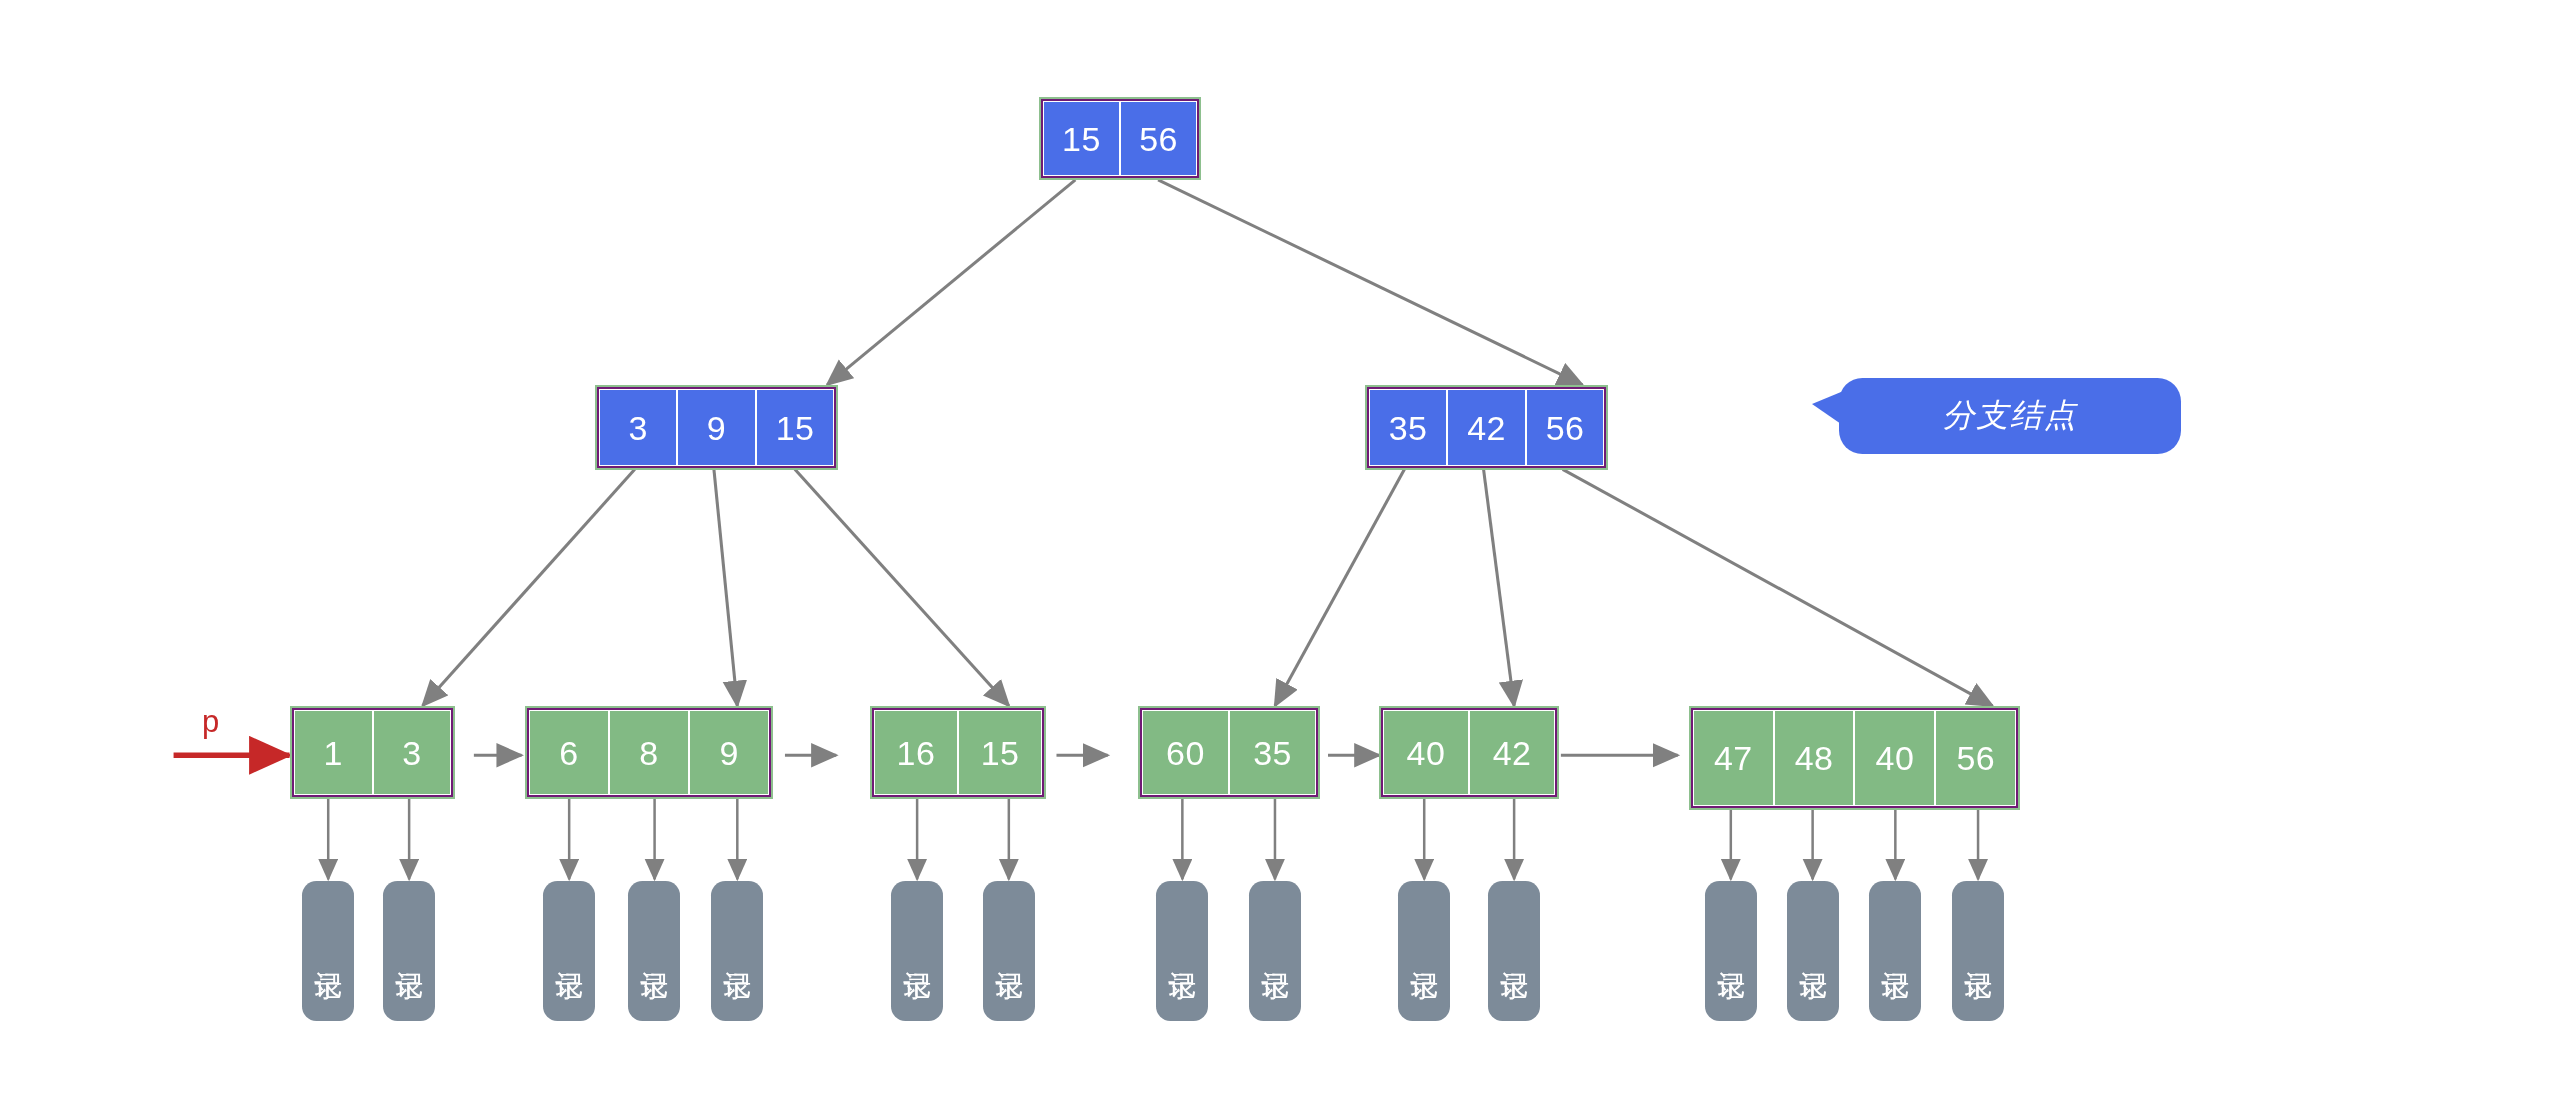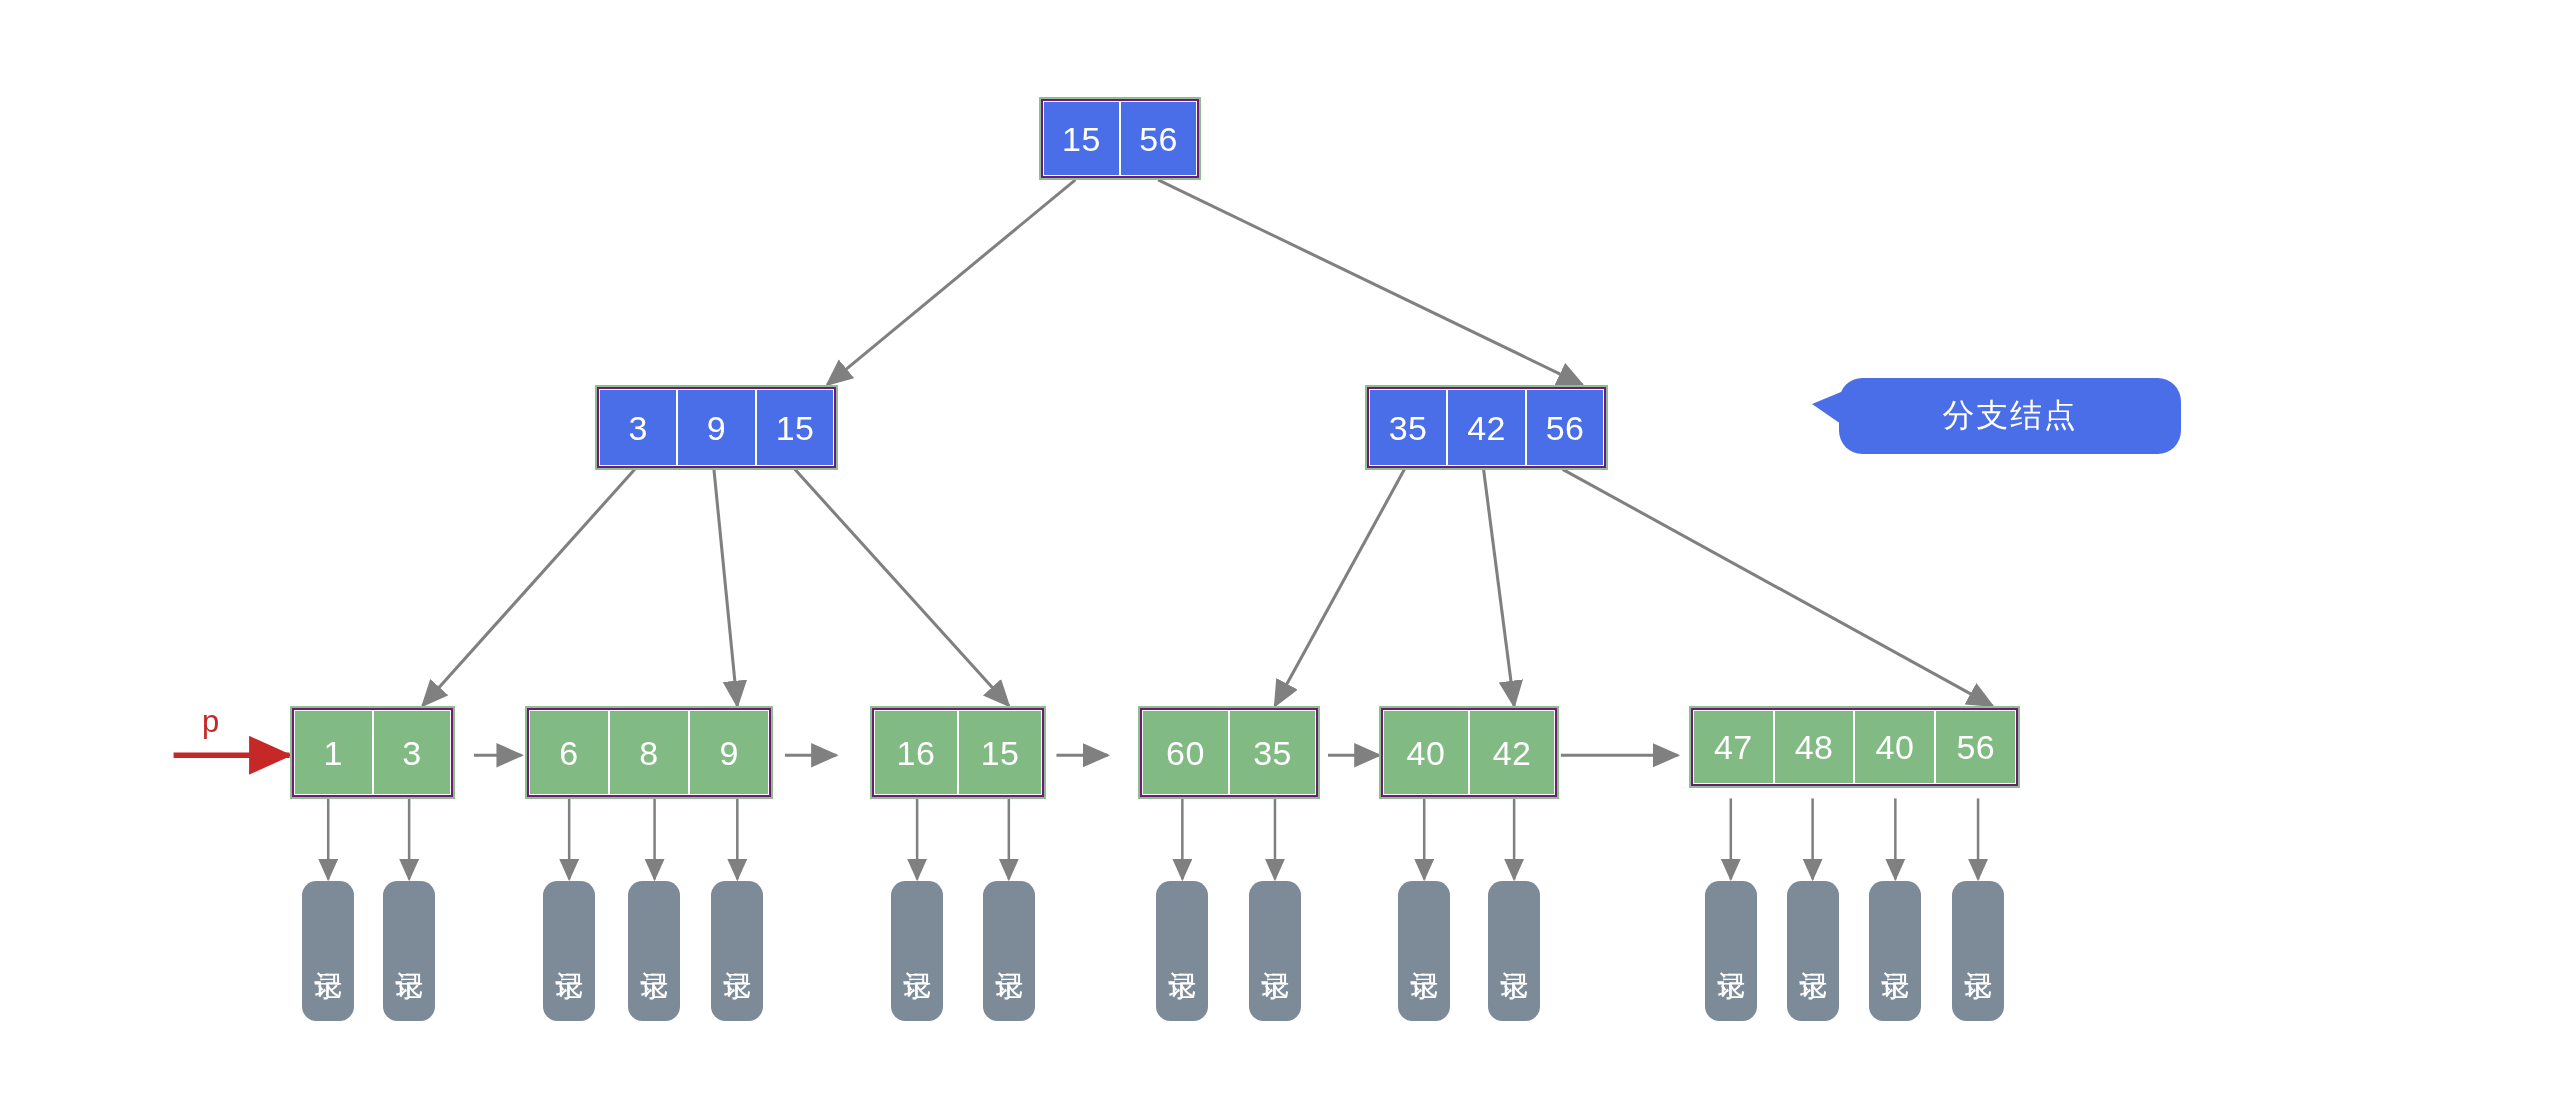--- a/index.html
+++ b/index.html
@@ -71,21 +71,21 @@
     position: absolute;
     box-sizing: border-box;
     border-radius: 23.4px;
     display: flex;
     align-items: center;
     justify-content: center;
     color: #ffffff;
     font-size: 32px;
     letter-spacing: 1.8px;
   }
-  .callout.branch-legend { background: #4a6ee8; }
+  .callout.branch-legend { background: #4a6ee8; font-style: italic; }
   .callout.leaf-legend   { background: #8dc08e; }
   .callout .tail {
     position: absolute;
     left: -27px;
     top: 14.4px;
     width: 0;
     height: 0;
     border-top: 12.6px solid transparent;
     border-bottom: 20px solid transparent;
     border-right: 29px solid currentColor;
@@ -197,21 +197,21 @@
   <div class="node leaf" style="left:1138px; top:706px; width:182px; height:93px;">
     <div class="cell" style="width:50%;">60</div>
     <div class="cell" style="width:50%;">35</div>
   </div>
 
   <div class="node leaf" style="left:1379px; top:706px; width:180px; height:93px;">
     <div class="cell" style="width:50%;">40</div>
     <div class="cell" style="width:50%;">42</div>
   </div>
 
-  <div class="node leaf" style="left:1689px; top:706px; width:331px; height:82px;">
+  <div class="node leaf" style="left:1689px; top:706px; width:331px; height:104px;">
     <div class="cell" style="width:25%;">47</div>
     <div class="cell" style="width:25%;">48</div>
     <div class="cell" style="width:25%;">40</div>
     <div class="cell" style="width:25%;">56</div>
   </div>
 
   <div class="record" style="left:302px; top:881px; width:52px; height:140px;">记录</div>
   <div class="record" style="left:383px; top:881px; width:52px; height:140px;">记录</div>
 
   <div class="record" style="left:543px; top:881px; width:52px; height:140px;">记录</div>

